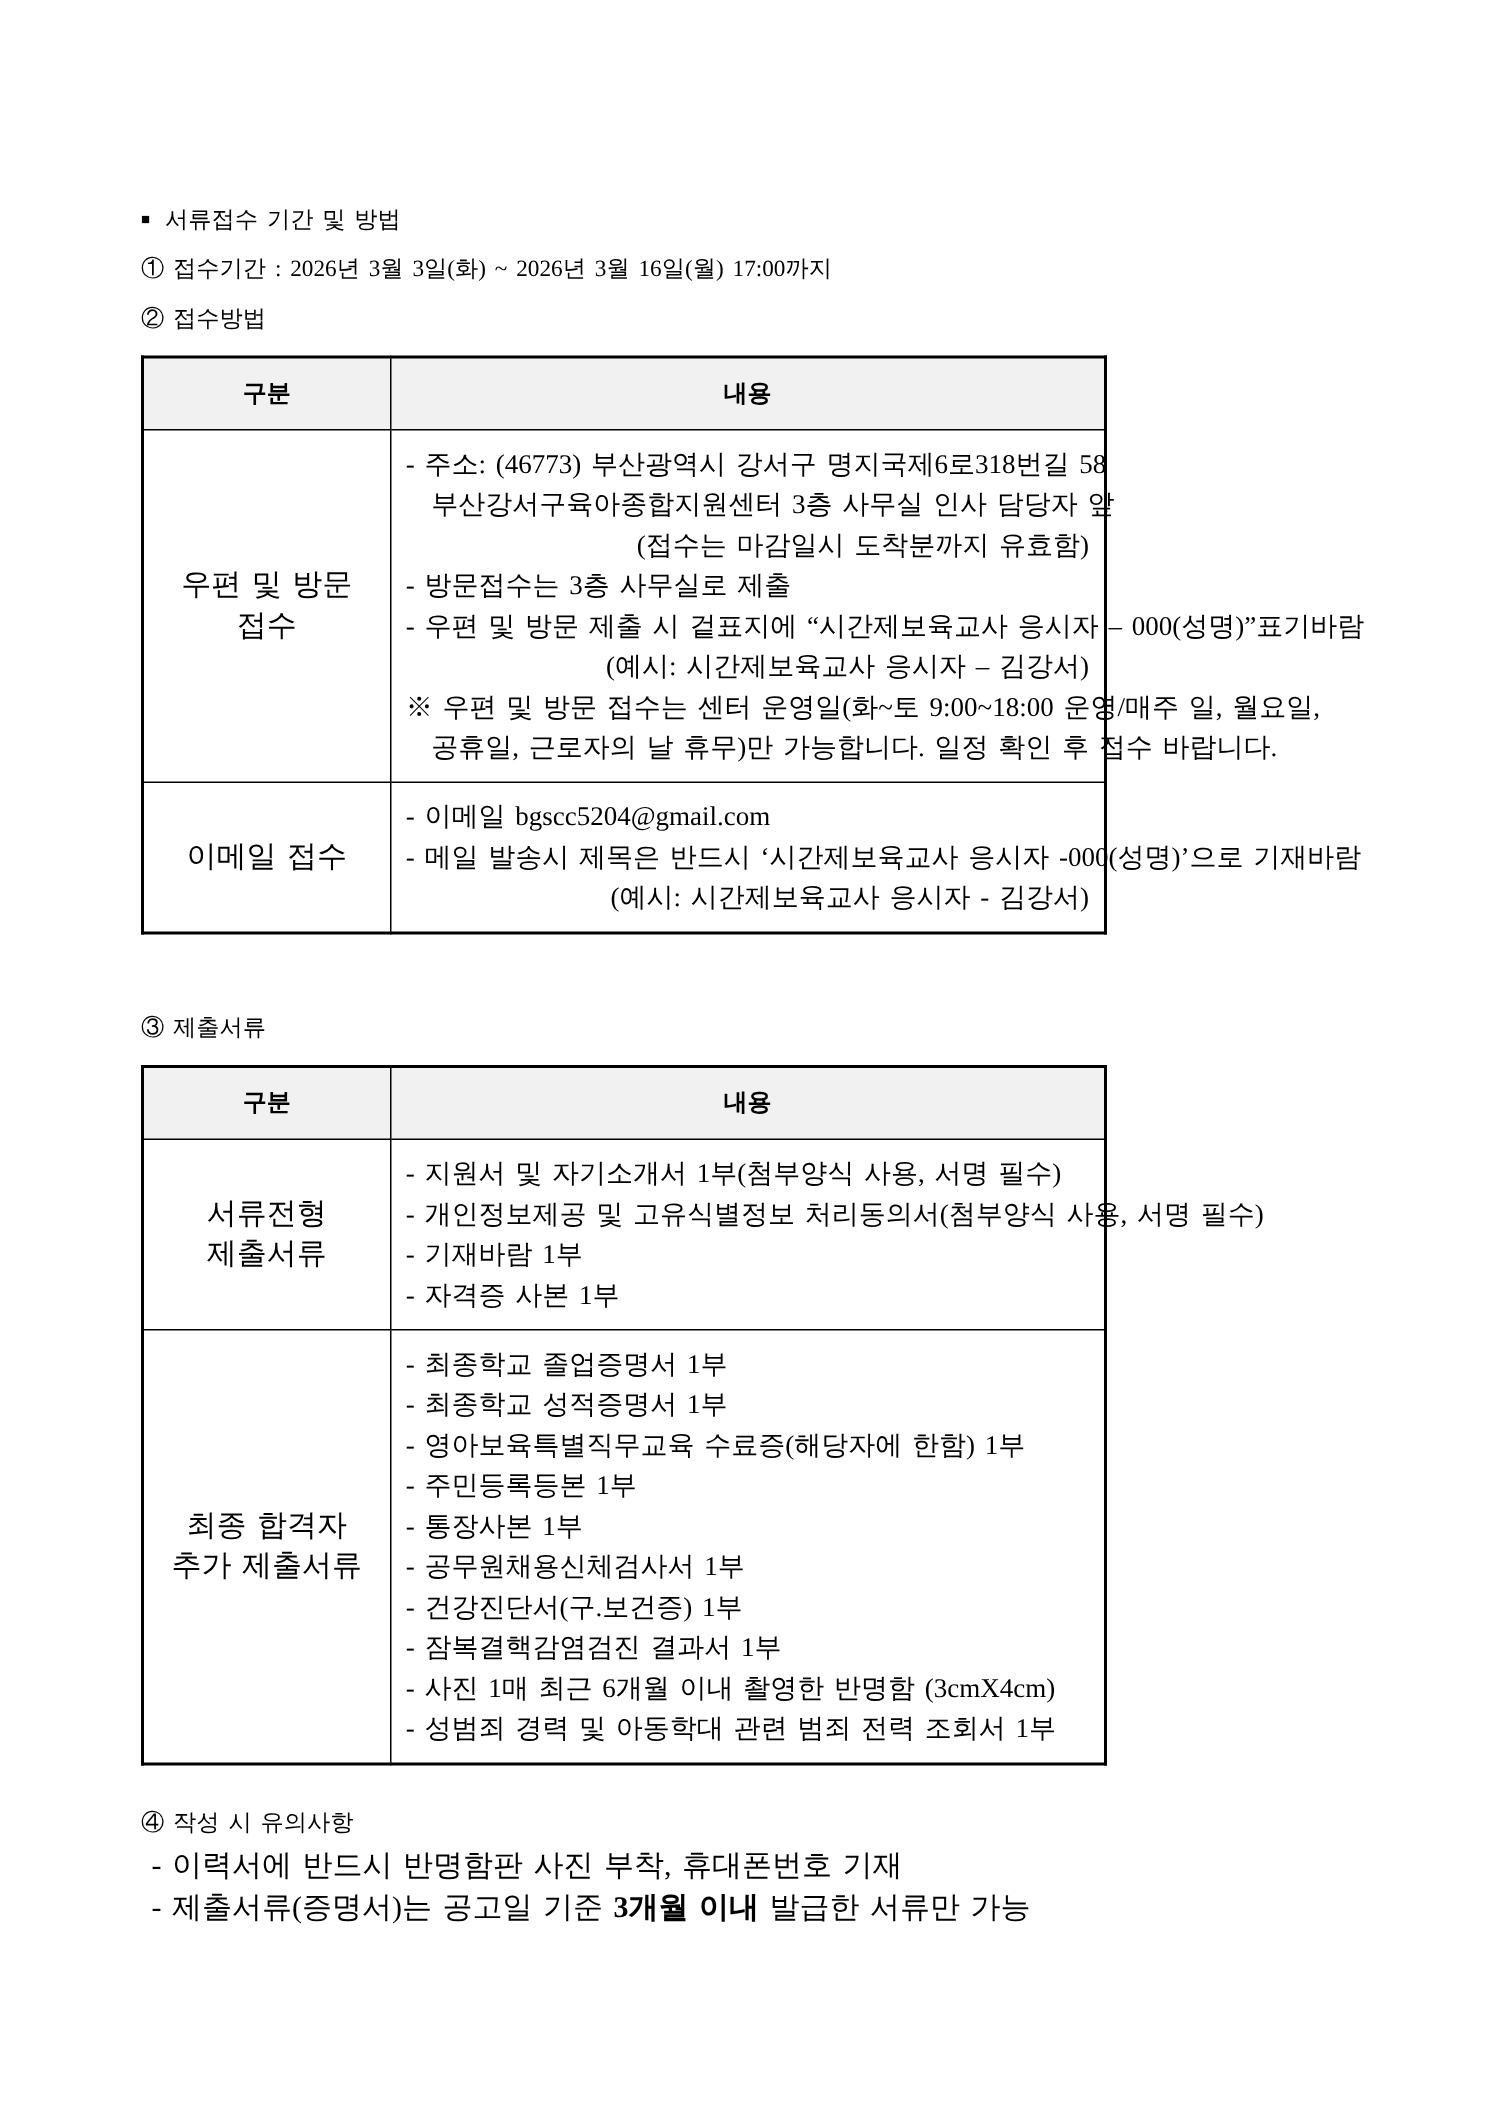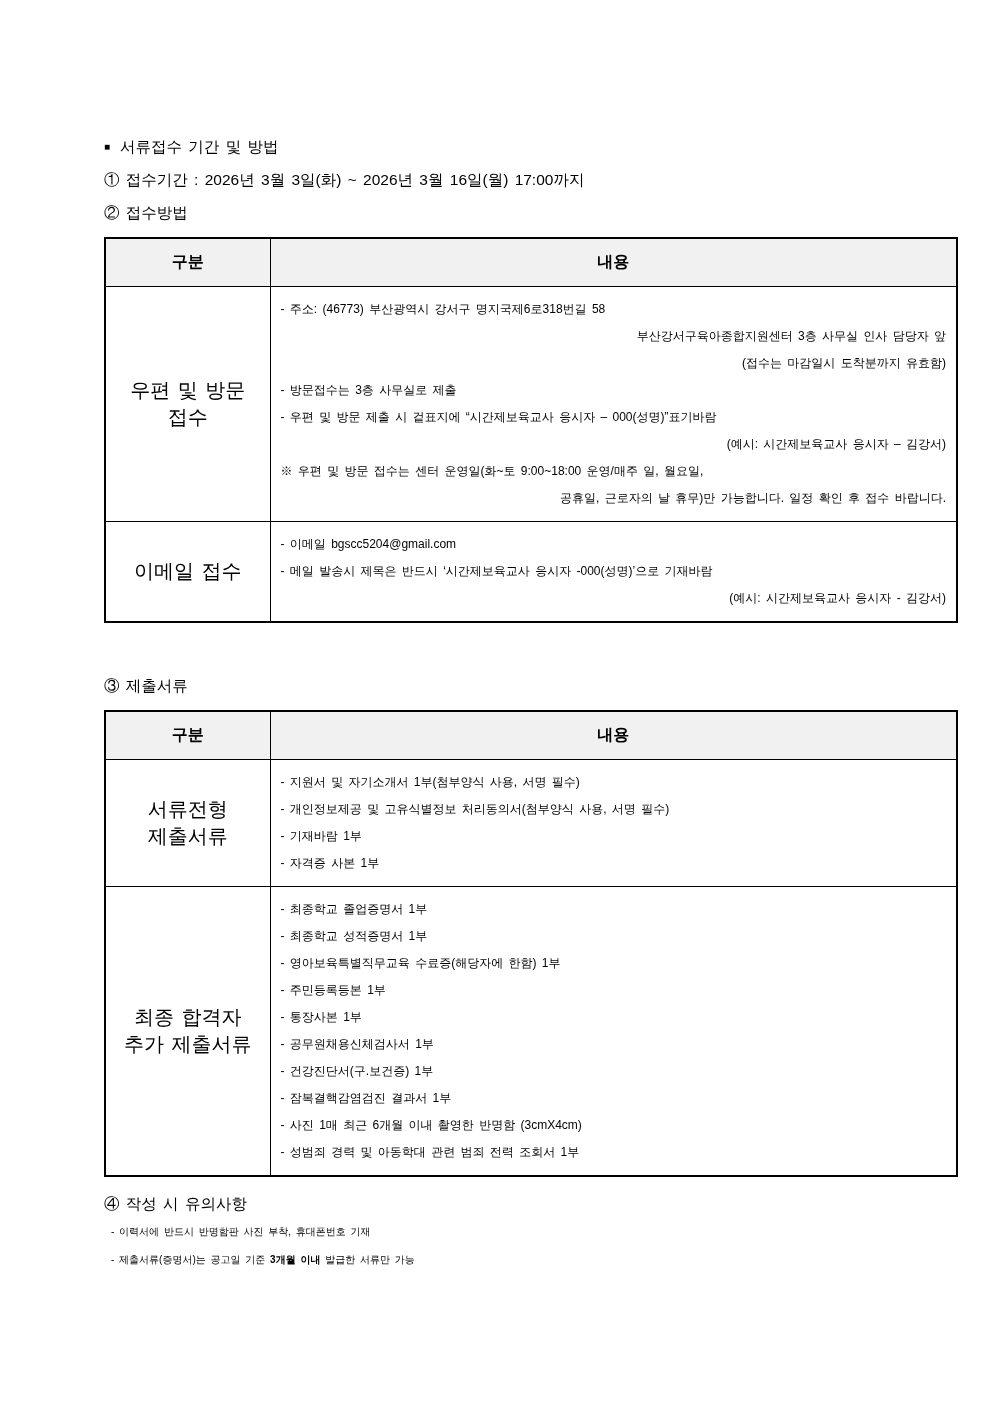--- a/index.html
+++ b/index.html
@@ -6,38 +6,39 @@
     margin: 0;
     padding: 0;
     background: #ffffff;
     width: 992px;
     height: 1403px;
     font-family: "Liberation Sans", sans-serif;
     color: #000000;
   }
   .page {
     position: absolute;
-    left: 104px;
+    left: 94px;
     top: 130px;
     width: 792px;
+    font-family: Liberation Serif, serif;
   }
   .line {
     font-size: 15.5px;
     line-height: 33px;
     white-space: pre-wrap;
     word-spacing: 2px;
   }
   .sq {
     font-size: 10px;
     vertical-align: 2px;
     margin-right: 10px;
   }
   table.doc-table {
     border-collapse: collapse;
-    width: 854px;
+    width: 644px;
     table-layout: fixed;
     margin-top: 8px;
     border: 2px solid #000000;
   }
   table.doc-table th, table.doc-table td {
     border: 1px solid #000000;
   }
   table.doc-table th {
     background: #f1f1f1;
     height: 45px;
@@ -50,32 +51,32 @@
   td.label-cell {
     text-align: center;
     vertical-align: middle;
     white-space: pre-line;
     font-size: 20px;
     line-height: 27px;
     word-spacing: 2px;
   }
   td.content-cell {
     padding: 9px 10px;
-    font-size: 12px;
+    font-size: 18px;
     line-height: 27px;
     vertical-align: top;
     word-spacing: 2px;
   }
   .cell-line { white-space: nowrap; }
   .cell-line.cont { padding-left: 17px; text-align: right; }
   .sec3 { margin-top: 46px; }
-  .notes { margin-top: 12px; }
+  .notes { margin-top: 24px; }
   .notes .line { line-height: 29px; }
   .note-line {
-    font-size: 10px;
+    font-size: 20px;
     line-height: 28px;
     white-space: pre-wrap;
     word-spacing: 2px;
     padding-left: 7px;
   }
   .note-line span.b { font-weight: bold; }
   .note-line span.u { text-decoration: underline; text-underline-offset: 3px; }
 </style>
 </head>
 <body>

